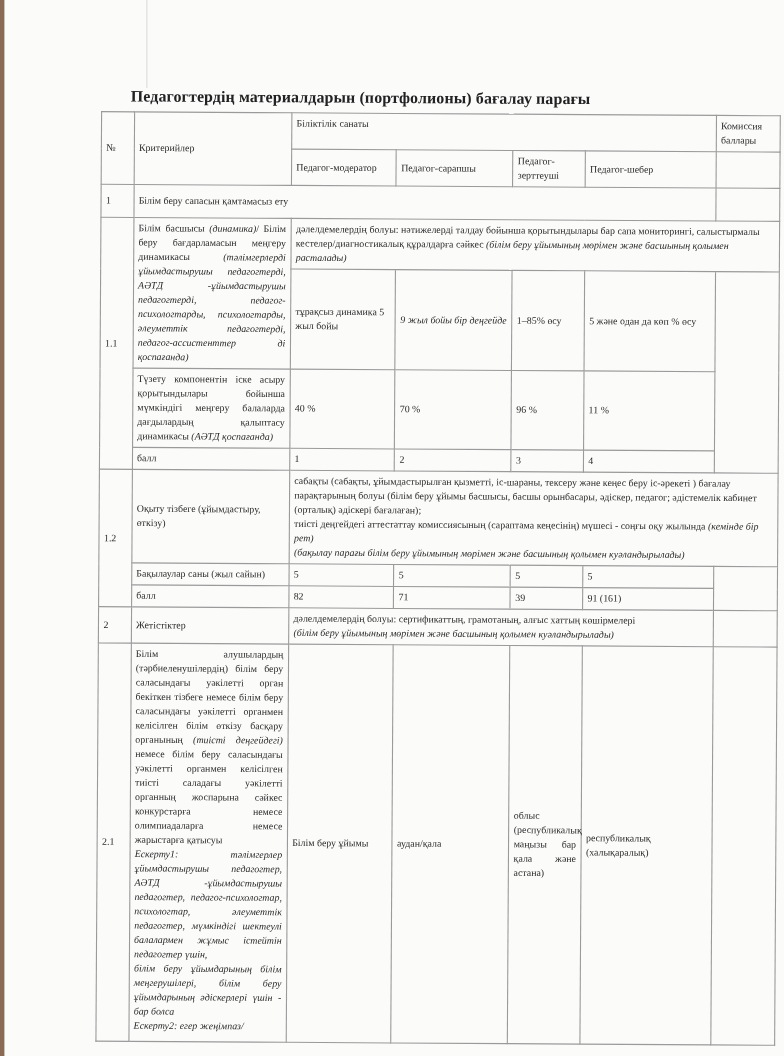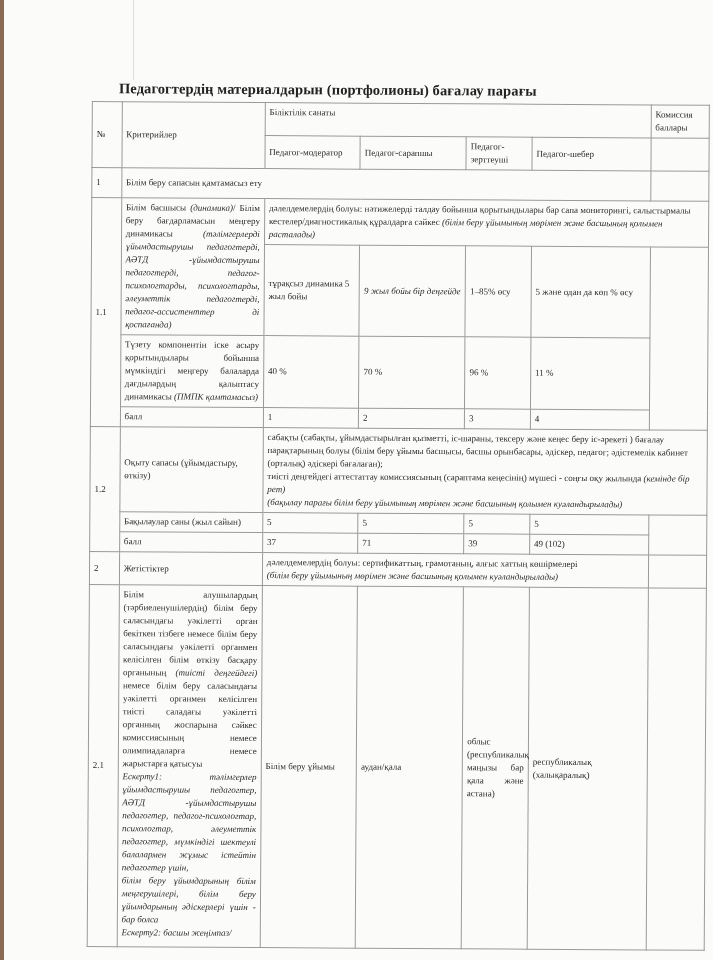--- a/index.html
+++ b/index.html
@@ -82,80 +82,80 @@
     <tr style="height:82px">
       <td>тұрақсыз динамика 5 жыл бойы</td>
       <td class="it just">9 жыл бойы бір деңгейде</td>
       <td>1–85% өсу</td>
       <td>5 және одан да көп % өсу</td>
       <td rowspan="3"></td>
     </tr>
     <tr style="height:64px">
       <td class="just">
         <span>Түзету компонентін іске асыру қорытындылары бойынша мүмкіндігі меңгеру балаларда дағдылардың қалыптасу динамикасы</span>
-        <span class="it">(ПМПК қамтамасыз)</span>
+        <span class="it">(АӘТД қоспағанда)</span>
       </td>
       <td>40 %</td>
       <td>70 %</td>
       <td>96 %</td>
       <td>11 %</td>
     </tr>
     <tr>
       <td>балл</td>
       <td>1</td>
       <td>2</td>
       <td>3</td>
       <td>4</td>
     </tr>
 
     <tr style="height:84px">
       <td rowspan="3">1.2</td>
-      <td>Оқыту сапасы (ұйымдастыру, өткізу)</td>
+      <td>Оқыту тізбеге (ұйымдастыру, өткізу)</td>
       <td colspan="5">
         <span>сабақты (сабақты, ұйымдастырылған қызметті, іс-шараны, тексеру және кеңес беру іс-әрекеті ) бағалау парақтарының болуы (білім беру ұйымы басшысы, басшы орынбасары, әдіскер, педагог; әдістемелік кабинет (орталық) әдіскері бағалаған);</span><br>
         <span>тиісті деңгейдегі аттестаттау комиссиясының (сараптама кеңесінің) мүшесі - соңғы оқу жылында</span>
         <span class="it">(кемінде бір рет)</span><br>
         <span class="it">(бақылау парағы білім беру ұйымының мөрімен және басшының қолымен куәландырылады)</span>
       </td>
     </tr>
     <tr>
       <td>Бақылаулар саны (жыл сайын)</td>
       <td>5</td>
       <td>5</td>
       <td>5</td>
       <td>5</td>
       <td rowspan="2"></td>
     </tr>
     <tr>
       <td>балл</td>
-      <td>37</td>
+      <td>82</td>
       <td>71</td>
       <td>39</td>
-      <td>49 (102)</td>
+      <td>91 (161)</td>
     </tr>
 
     <tr style="height:30px">
       <td>2</td>
       <td>Жетістіктер</td>
       <td colspan="4">
         <span>дәлелдемелердің болуы: сертификаттың, грамотаның, алғыс хаттың көшірмелері</span><br>
         <span class="it">(білім беру ұйымының мөрімен және басшының қолымен куәландырылады)</span>
       </td>
       <td></td>
     </tr>
 
     <tr style="height:362px">
       <td>2.1</td>
       <td class="just top">
         <span>Білім алушылардың (тәрбиеленушілердің) білім беру саласындағы уәкілетті орган бекіткен тізбеге немесе білім беру саласындағы уәкілетті органмен келісілген білім өткізу басқару органының</span>
         <span class="it">(тиісті деңгейдегі)</span>
-        <span>немесе білім беру саласындағы уәкілетті органмен келісілген тиісті саладағы уәкілетті органның жоспарына сәйкес комиссиясының немесе олимпиадаларға немесе жарыстарға қатысуы</span><br>
+        <span>немесе білім беру саласындағы уәкілетті органмен келісілген тиісті саладағы уәкілетті органның жоспарына сәйкес конкурстарға немесе олимпиадаларға немесе жарыстарға қатысуы</span><br>
         <span class="it">Ескерту1: тәлімгерлер ұйымдастырушы педагогтер, АӘТД -ұйымдастырушы педагогтер, педагог-психологтар, психологтар, әлеуметтік педагогтер, мүмкіндігі шектеулі балалармен жұмыс істейтін педагогтер үшін,</span><br>
         <span class="it">білім беру ұйымдарының білім меңгерушілері, білім беру ұйымдарының әдіскерлері үшін - бар болса</span><br>
-        <span class="it">Ескерту2: басшы жеңімпаз/</span>
+        <span class="it">Ескерту2: егер жеңімпаз/</span>
       </td>
       <td>Білім беру ұйымы</td>
       <td>аудан/қала</td>
       <td class="just">облыс (республикалық маңызы бар қала және астана)</td>
       <td>республикалық (халықаралық)</td>
       <td></td>
     </tr>
   </tbody>
     </table>
 </div>

